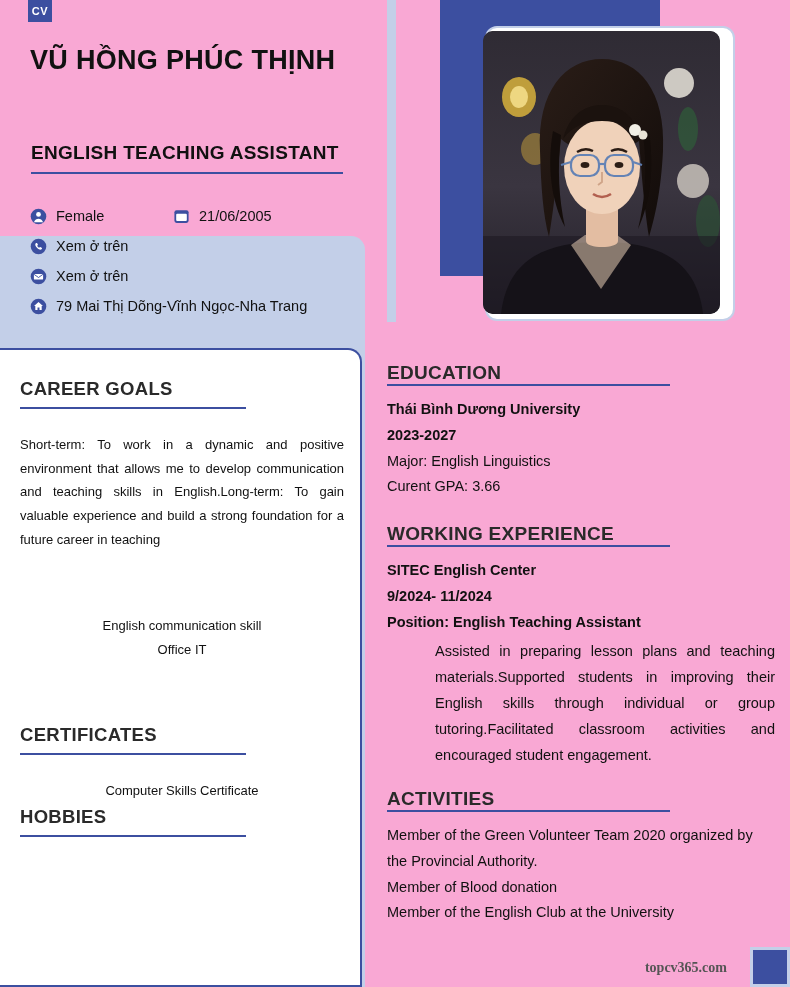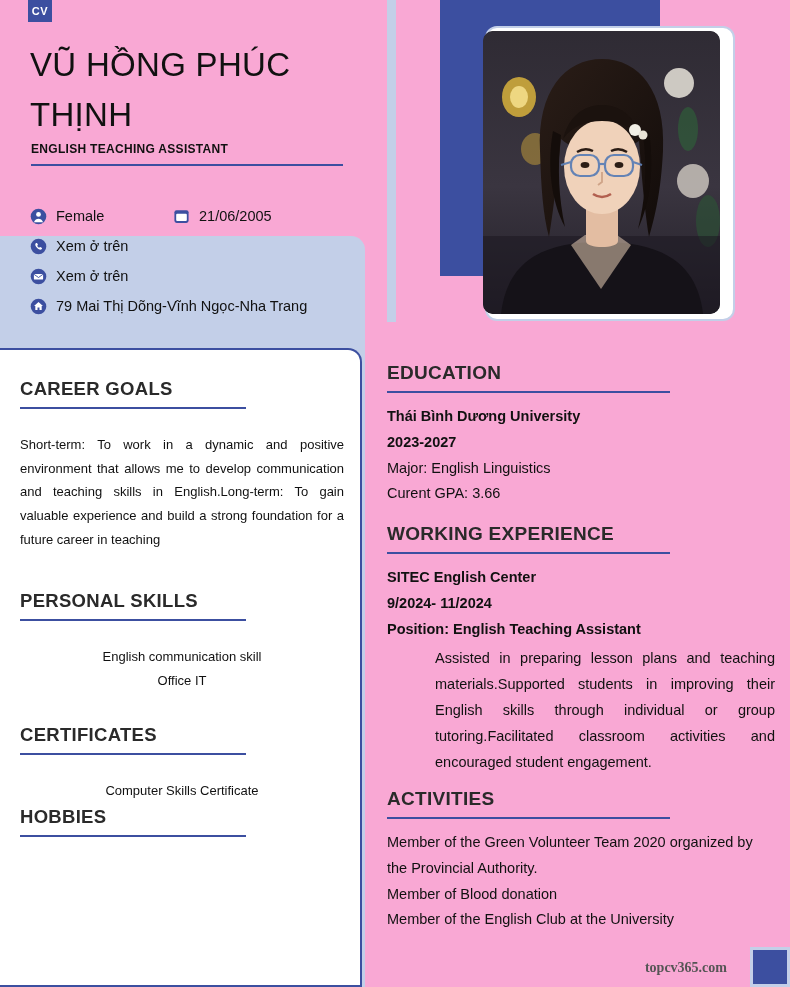--- a/index.html
+++ b/index.html
@@ -48,31 +48,31 @@
     font-weight: bold;
     display: flex;
     align-items: center;
     justify-content: center;
     letter-spacing: 0.5px;
   }
   .name {
     position: absolute;
     left: 30px; top: 40px;
     width: 320px;
-    font-size: 33px;
-    font-weight: normal;
+    font-size: 27px;
+    font-weight: bold;
     line-height: 1.5;
     color: #111111;
     letter-spacing: 0.3px;
   }
   .job-title {
     position: absolute;
     left: 31px; top: 142px;
     width: 312px;
-    font-size: 12px;
+    font-size: 19px;
     font-weight: bold;
     color: #111111;
     letter-spacing: 0.3px;
     padding-bottom: 8px;
     border-bottom: 2px solid #3c4fa0;
   }
 
   .contact-grid {
     position: absolute;
     left: 30px; top: 205px;
@@ -161,21 +161,20 @@
   .rsec {
     position: absolute;
     left: 22px;
     width: 388px;
   }
   .rsec-title {
     font-size: 19px;
     font-weight: bold;
     color: #2a2a2a;
     letter-spacing: 0.3px;
-    padding-bottom: 7px;
     border-bottom: 2px solid #3c4fa0;
     width: 283px;
   }
   .rsec-body {
     margin-top: 11px;
     font-size: 14.5px;
     line-height: 1.78;
     color: #111111;
   }
   .bold { font-weight: bold; }
@@ -268,21 +267,20 @@
         </div>
       </div>
     </div>
 
     <div class="sec" style="top:378px;">
       <div class="sec-title">CAREER GOALS</div>
       <div class="sec-body">Short-term: To work in a dynamic and positive environment that allows me to develop communication and teaching skills in English.Long-term: To gain valuable experience and build a strong foundation for a future career in teaching</div>
     </div>
 
     <div class="sec" style="top:590px;">
-      <div class="sec-title">PERSONAL SKILLS</div>
       <div class="sec-body nowrap-list">
         <div>English communication skill</div>
         <div>Office IT</div>
       </div>
     </div>
 
     <div class="sec" style="top:724px;">
       <div class="sec-title">CERTIFICATES</div>
       <div class="sec-body nowrap-list">
         <div>Computer Skills Certificate</div>

